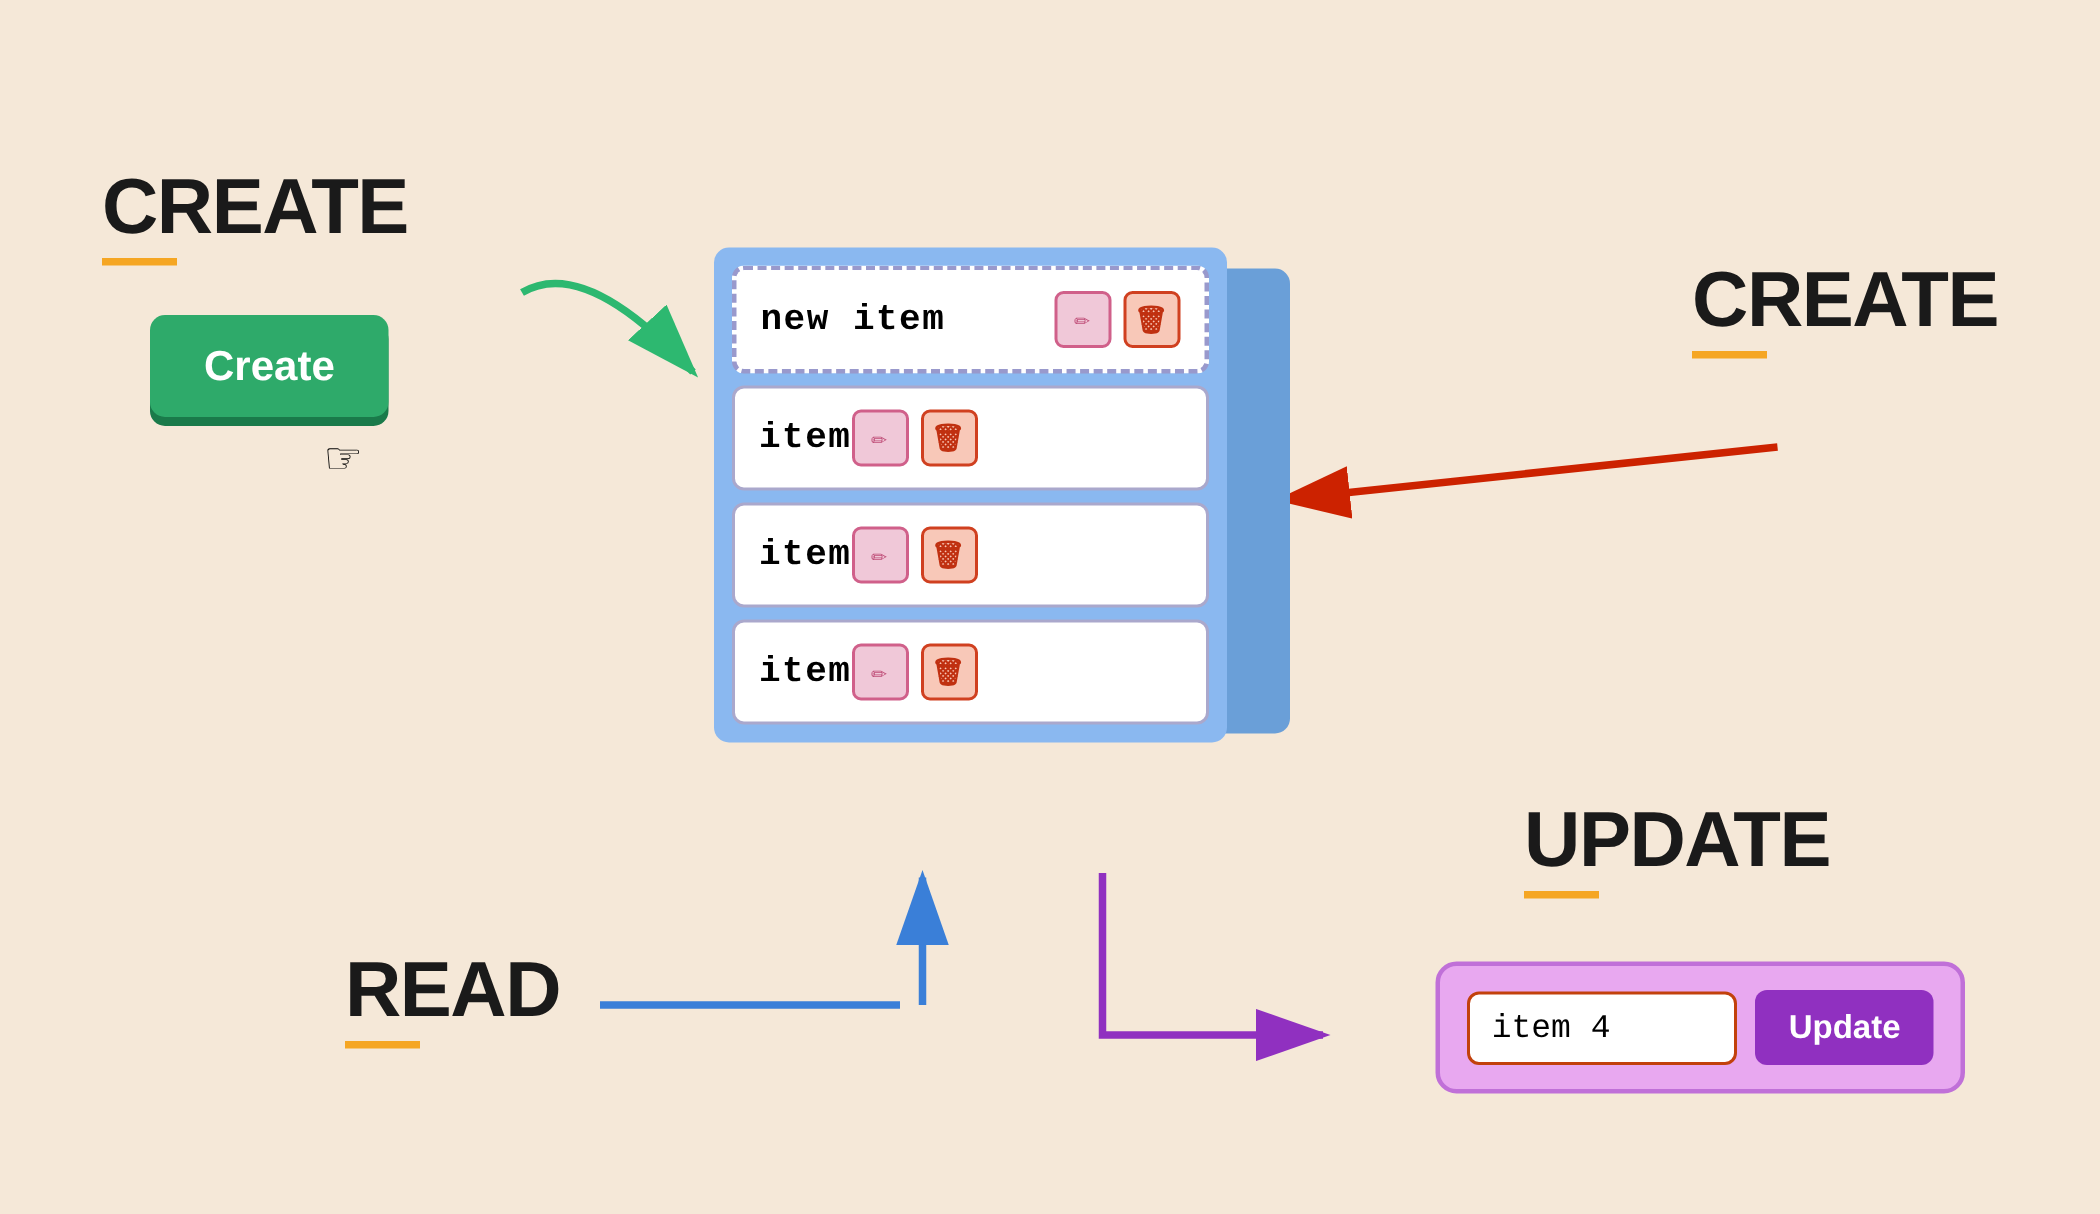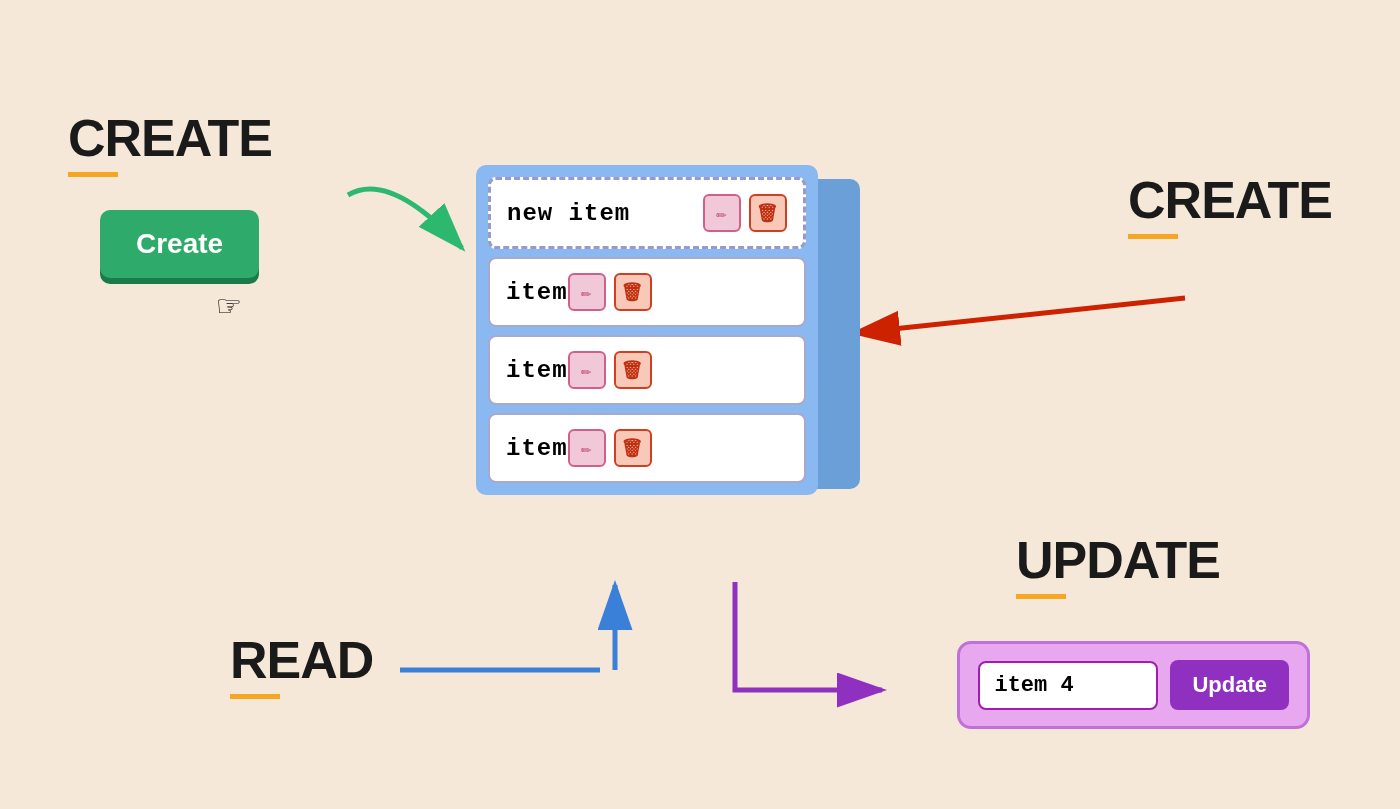--- a/index.html
+++ b/index.html
@@ -153,26 +153,26 @@
       border-radius: 14px;
       border: 3px solid #c070d8;
       padding: 16px 18px;
       display: flex;
       align-items: center;
       gap: 12px;
     }
 
     .update-input {
       background: white;
-      border: 2px solid #a21caf;
+      border: 2px solid #c2410c;
       border-radius: 8px;
       padding: 10px 14px;
       font-size: 22px;
       font-family: 'Courier New', Courier, monospace;
-      font-weight: bold;
+      font-weight: normal;
       width: 180px;
       outline: none;
     }
 
     .update-btn {
       background: #9030c0;
       color: white;
       border: none;
       border-radius: 8px;
       padding: 12px 22px;

